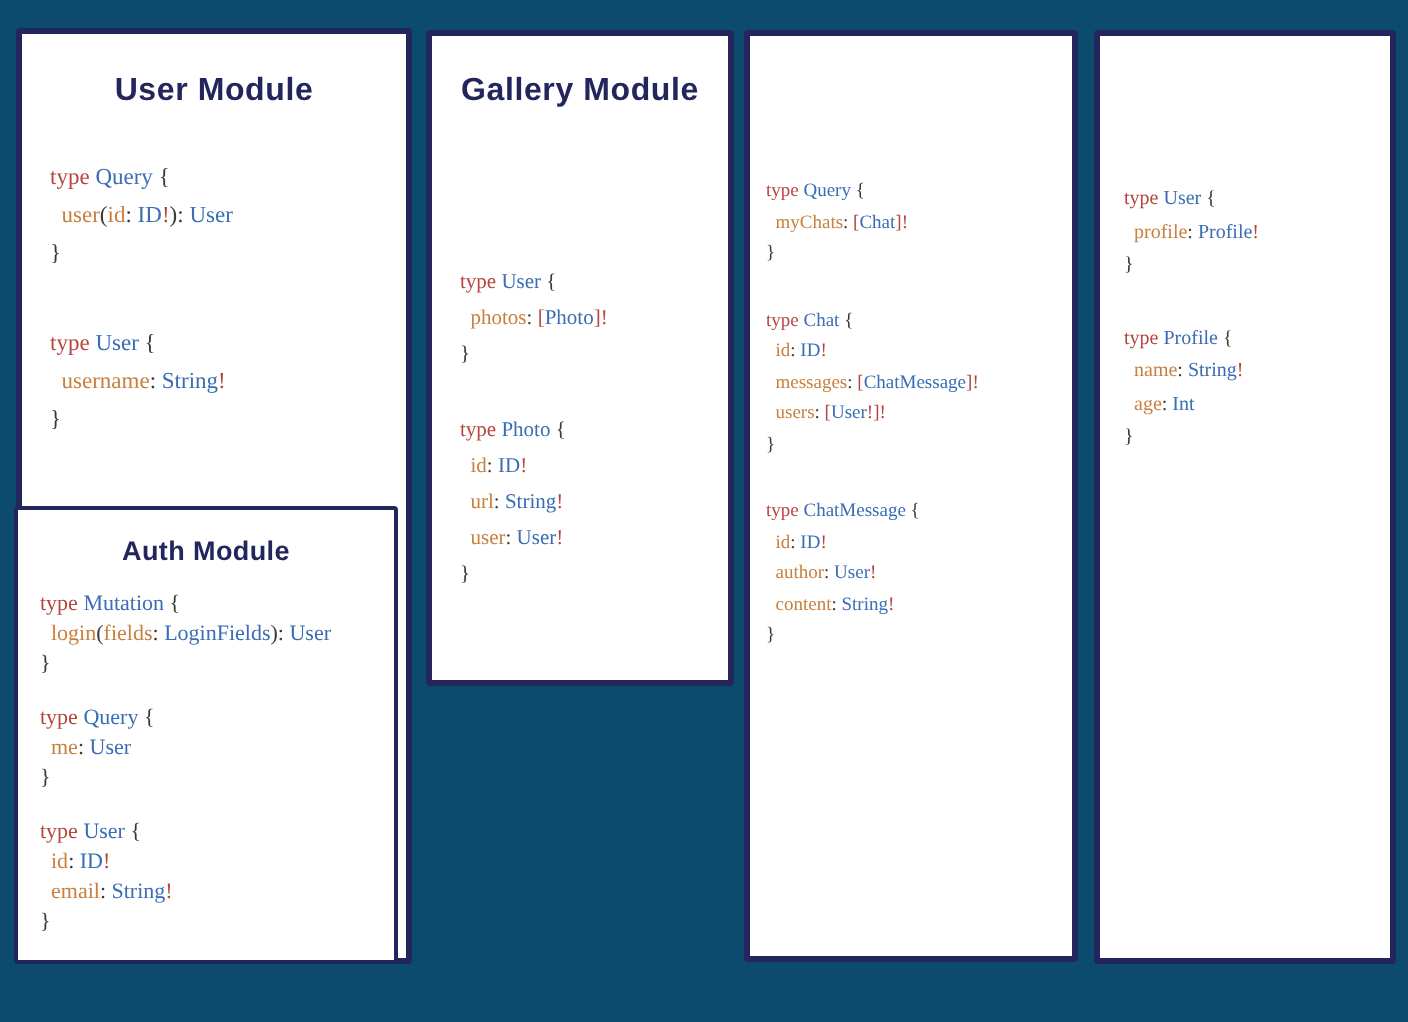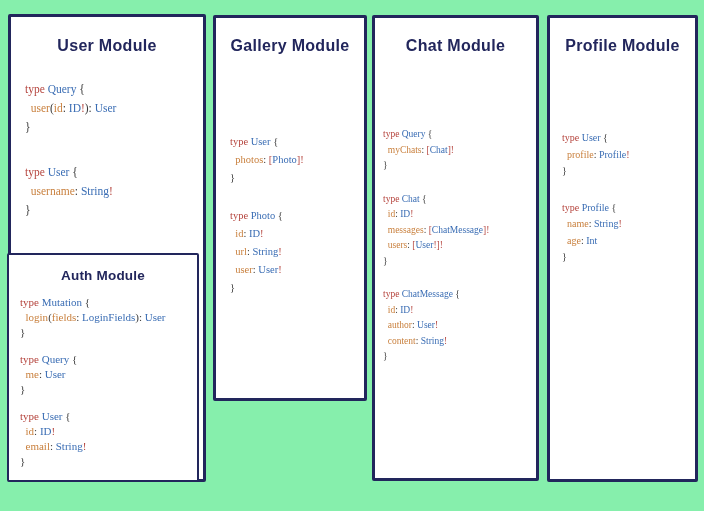--- a/index.html
+++ b/index.html
@@ -1,26 +1,26 @@
 <!DOCTYPE html>
 <html style="--navy: #22265c; --keyword: #b5453e; --type: #3a6db4; --field: #c9803e; --punct: #3a3a3a;"><head>
 <meta charset="utf-8">
 <style>
   * { margin:0; padding:0; box-sizing:border-box; }
   html,body { background:#ffffff; }
   .canvas {
-    position:relative; width:704px; height:511px; background:#86efac;
+    position:relative; width:704px; height:511px; background:#0c4a6e;
     font-family:"Liberation Sans", sans-serif; overflow:hidden;
   }
   .box {
     position:absolute; background:#ffffff;
     border:3px solid var(--navy,#22265c); border-radius:2px;
   }
   .module-user    { left:8px;   top:14px;  width:198px; height:468px; }
-  .module-gallery { left:213px; top:15px;  width:154px; height:386px; }
+  .module-gallery { left:213px; top:15px;  width:154px; height:328px; }
   .module-chat    { left:372px; top:15px;  width:167px; height:466px; }
   .module-profile { left:547px; top:15px;  width:151px; height:467px; }
   .module-auth    { left:-4px;  top:236px; width:192px; height:229px; border-width:2px; }
 
   .title {
     font-weight:700; color:var(--navy,#22265c); text-align:center;
     font-size:16px; line-height:20px; letter-spacing:0.3px; margin-top:18px;
   }
   .module-user > .title { margin-top:19px; }
   .title-sm { font-size:13.5px; line-height:18px; margin-top:12px; letter-spacing:0.2px; }
@@ -102,21 +102,20 @@
           <div class="line"><span class="tk-k">type </span><span class="tk-t">Photo</span><span class="tk-p"> {</span></div>
           <div class="line"><span class="tk-p">  </span><span class="tk-f">id</span><span class="tk-p">: </span><span class="tk-t">ID</span><span class="tk-b">!</span></div>
           <div class="line"><span class="tk-p">  </span><span class="tk-f">url</span><span class="tk-p">: </span><span class="tk-t">String</span><span class="tk-b">!</span></div>
           <div class="line"><span class="tk-p">  </span><span class="tk-f">user</span><span class="tk-p">: </span><span class="tk-t">User</span><span class="tk-b">!</span></div>
           <div class="line"><span class="tk-p">}</span></div>
         </div>
       </div>
   </section>
 
   <section class="box module-chat">
-    <h2 class="title">Chat Module</h2>
     <div class="code">
         <div class="block">
           <div class="line"><span class="tk-k">type </span><span class="tk-t">Query</span><span class="tk-p"> {</span></div>
           <div class="line"><span class="tk-p">  </span><span class="tk-f">myChats</span><span class="tk-p">: </span><span class="tk-b">[</span><span class="tk-t">Chat</span><span class="tk-b">]</span><span class="tk-b">!</span></div>
           <div class="line"><span class="tk-p">}</span></div>
         </div>
         <div class="block">
           <div class="line"><span class="tk-k">type </span><span class="tk-t">Chat</span><span class="tk-p"> {</span></div>
           <div class="line"><span class="tk-p">  </span><span class="tk-f">id</span><span class="tk-p">: </span><span class="tk-t">ID</span><span class="tk-b">!</span></div>
           <div class="line"><span class="tk-p">  </span><span class="tk-f">messages</span><span class="tk-p">: </span><span class="tk-b">[</span><span class="tk-t">ChatMessage</span><span class="tk-b">]</span><span class="tk-b">!</span></div>
@@ -127,21 +126,20 @@
           <div class="line"><span class="tk-k">type </span><span class="tk-t">ChatMessage</span><span class="tk-p"> {</span></div>
           <div class="line"><span class="tk-p">  </span><span class="tk-f">id</span><span class="tk-p">: </span><span class="tk-t">ID</span><span class="tk-b">!</span></div>
           <div class="line"><span class="tk-p">  </span><span class="tk-f">author</span><span class="tk-p">: </span><span class="tk-t">User</span><span class="tk-b">!</span></div>
           <div class="line"><span class="tk-p">  </span><span class="tk-f">content</span><span class="tk-p">: </span><span class="tk-t">String</span><span class="tk-b">!</span></div>
           <div class="line"><span class="tk-p">}</span></div>
         </div>
       </div>
   </section>
 
   <section class="box module-profile">
-    <h2 class="title">Profile Module</h2>
     <div class="code">
         <div class="block">
           <div class="line"><span class="tk-k">type </span><span class="tk-t">User</span><span class="tk-p"> {</span></div>
           <div class="line"><span class="tk-p">  </span><span class="tk-f">profile</span><span class="tk-p">: </span><span class="tk-t">Profile</span><span class="tk-b">!</span></div>
           <div class="line"><span class="tk-p">}</span></div>
         </div>
         <div class="block">
           <div class="line"><span class="tk-k">type </span><span class="tk-t">Profile</span><span class="tk-p"> {</span></div>
           <div class="line"><span class="tk-p">  </span><span class="tk-f">name</span><span class="tk-p">: </span><span class="tk-t">String</span><span class="tk-b">!</span></div>
           <div class="line"><span class="tk-p">  </span><span class="tk-f">age</span><span class="tk-p">: </span><span class="tk-t">Int</span></div>

